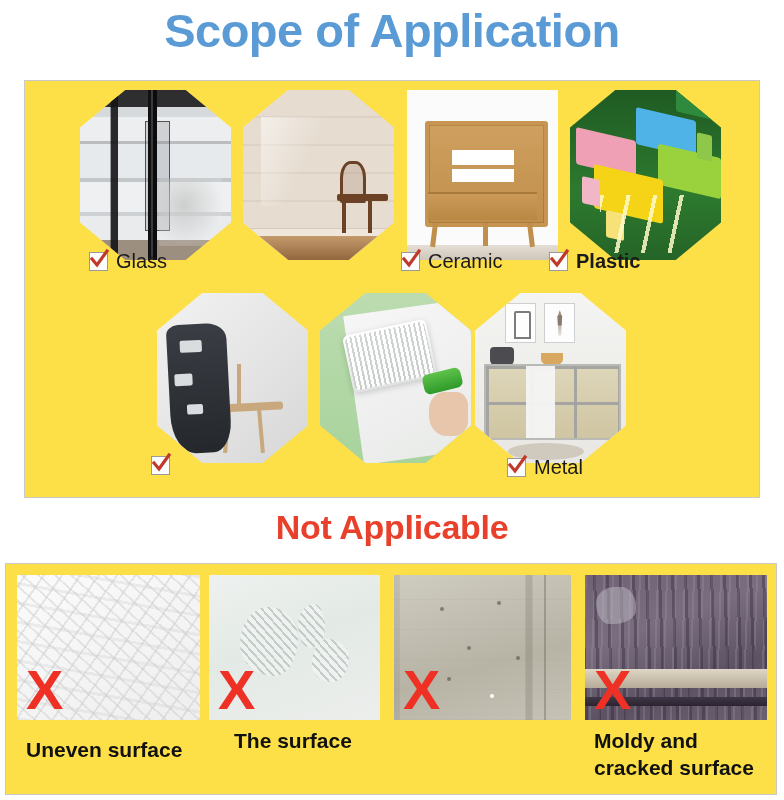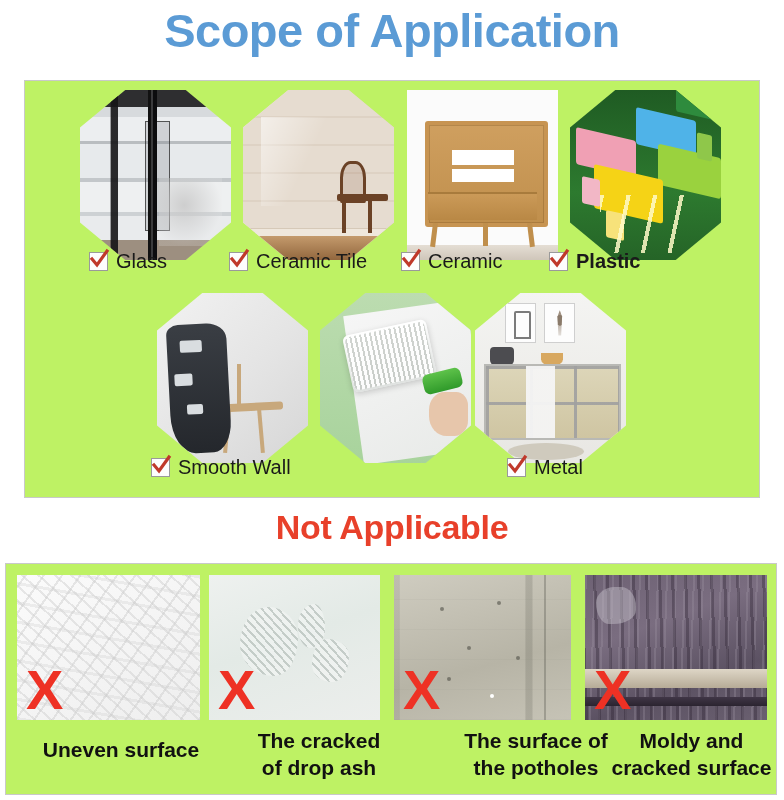--- a/index.html
+++ b/index.html
@@ -29,24 +29,23 @@
     font-size:34px;
     font-weight:bold;
     letter-spacing:-0.3px;
     color:#E8402A;
     line-height:44px;
   }
 
   
   .panel{
     position:absolute;
-    background:#bef264;
+    background:#fde047;
     border:1px solid #c9c9c9;
     box-sizing:border-box;
-    text-align:center;
   }
   .panel-top{ left:24px; top:80px; width:736px; height:418px; }
   .panel-bottom{ left:5px; top:563px; width:772px; height:232px; }
 
   
   .oct{
     position:absolute;
     -webkit-clip-path: polygon(30% 0%,70% 0%,100% 22%,100% 78%,70% 100%,30% 100%,0% 78%,0% 22%);
     clip-path: polygon(30% 0%,70% 0%,100% 22%,100% 78%,70% 100%,30% 100%,0% 78%,0% 22%);
     overflow:hidden;
@@ -422,28 +421,20 @@
 
   <div class="chk-label" style="left:64px;top:169px;">
     <span class="chkbox">
       <svg viewBox="0 0 24 24" aria-hidden="true">
           <path d="M5 12 L10 18 L20 4" fill="none" stroke="#C0392B" stroke-width="3.2" stroke-linecap="square"></path>
         </svg>
     </span>
     <span class="chk-text">Glass</span>
   </div>
 
-  <div class="chk-label" style="left:204px;top:169px;">
-    <span class="chkbox">
-      <svg viewBox="0 0 24 24" aria-hidden="true">
-          <path d="M5 12 L10 18 L20 4" fill="none" stroke="#C0392B" stroke-width="3.2" stroke-linecap="square"></path>
-        </svg>
-    </span>
-    <span class="chk-text">Ceramic Tile</span>
-  </div>
 
   <div class="chk-label" style="left:376px;top:169px;">
     <span class="chkbox">
       <svg viewBox="0 0 24 24" aria-hidden="true">
           <path d="M5 12 L10 18 L20 4" fill="none" stroke="#C0392B" stroke-width="3.2" stroke-linecap="square"></path>
         </svg>
     </span>
     <span class="chk-text">Ceramic</span>
   </div>
 
@@ -496,21 +487,20 @@
       <div class="rug"></div>
     </div>
   </div>
 
   <div class="chk-label" style="left:126px;top:375px;">
     <span class="chkbox">
       <svg viewBox="0 0 24 24" aria-hidden="true">
           <path d="M5 12 L10 18 L20 4" fill="none" stroke="#C0392B" stroke-width="3.2" stroke-linecap="square"></path>
         </svg>
     </span>
-    <span class="chk-text">Smooth Wall</span>
   </div>
 
 
   <div class="chk-label" style="left:446px;top:375px;padding-left:36px;">
     <span class="chkbox">
       <svg viewBox="0 0 24 24" aria-hidden="true">
           <path d="M5 12 L10 18 L20 4" fill="none" stroke="#C0392B" stroke-width="3.2" stroke-linecap="square"></path>
         </svg>
     </span>
     <span class="chk-text">Metal</span>
@@ -531,40 +521,35 @@
 
   <div class="bad-tile" style="left:203px;top:11px;width:171px;height:145px;">
     <div class="inner ph-ash">
       <div class="blob1"></div>
         <div class="blob2"></div>
         <div class="blob3"></div>
     </div>
   </div>
   <span class="xmark" style="left:212px;top:98px;">X</span>
   <div class="bad-caption" style="left:228px;top:163px;width:170px;">
-    <div>The cracked</div>
-    <div>of drop ash</div>
+    <div>The surface</div>
   </div>
 
   <div class="bad-tile" style="left:388px;top:11px;width:177px;height:145px;">
     <div class="inner ph-concrete">
       <div class="edge"></div>
       <div class="pit" style="left:26%;top:22%;"></div>
       <div class="pit" style="left:58%;top:18%;"></div>
       <div class="pit" style="left:41%;top:49%;"></div>
       <div class="pit" style="left:69%;top:56%;"></div>
       <div class="pit" style="left:30%;top:70%;"></div>
       <div class="pit" style="left:54%;top:82%;background:#fff;"></div>
     </div>
   </div>
   <span class="xmark" style="left:397px;top:98px;">X</span>
-  <div class="bad-caption" style="left:435px;top:163px;width:190px;">
-    <div>The surface of</div>
-    <div>the potholes</div>
-  </div>
 
   <div class="bad-tile" style="left:579px;top:11px;width:182px;height:145px;">
     <div class="inner ph-moldy">
       <div class="flake"></div>
       <div class="band"></div>
       <div class="band2"></div>
     </div>
   </div>
   <span class="xmark" style="left:588px;top:98px;">X</span>
   <div class="bad-caption" style="left:588px;top:163px;width:195px;">

